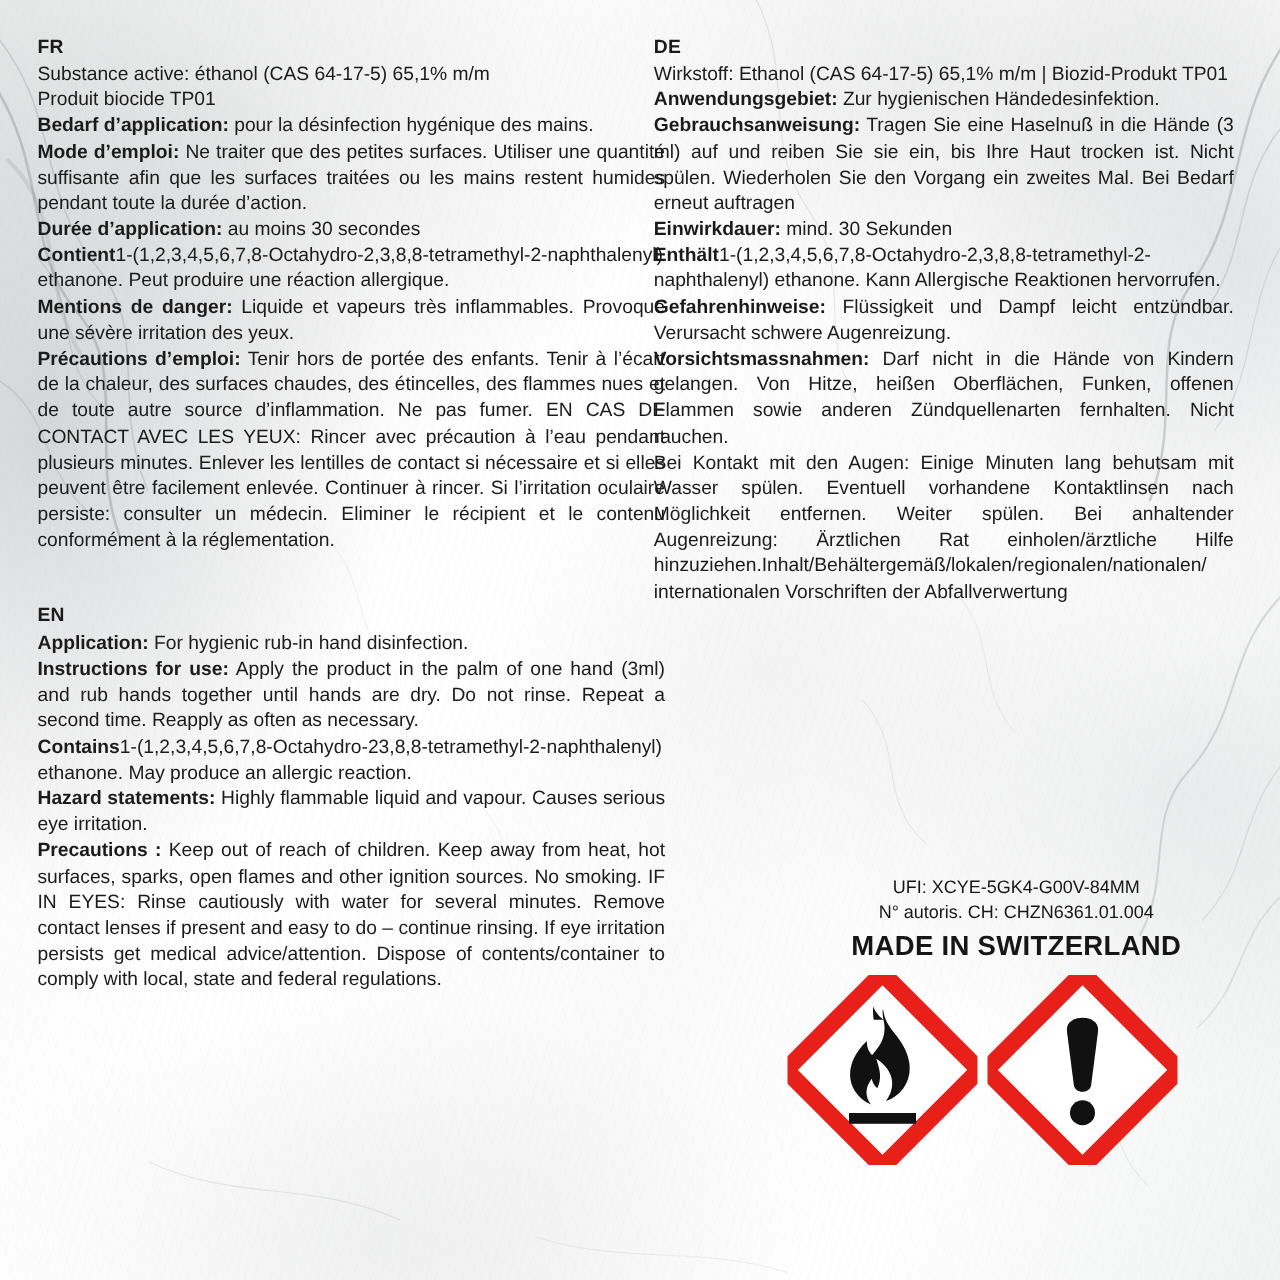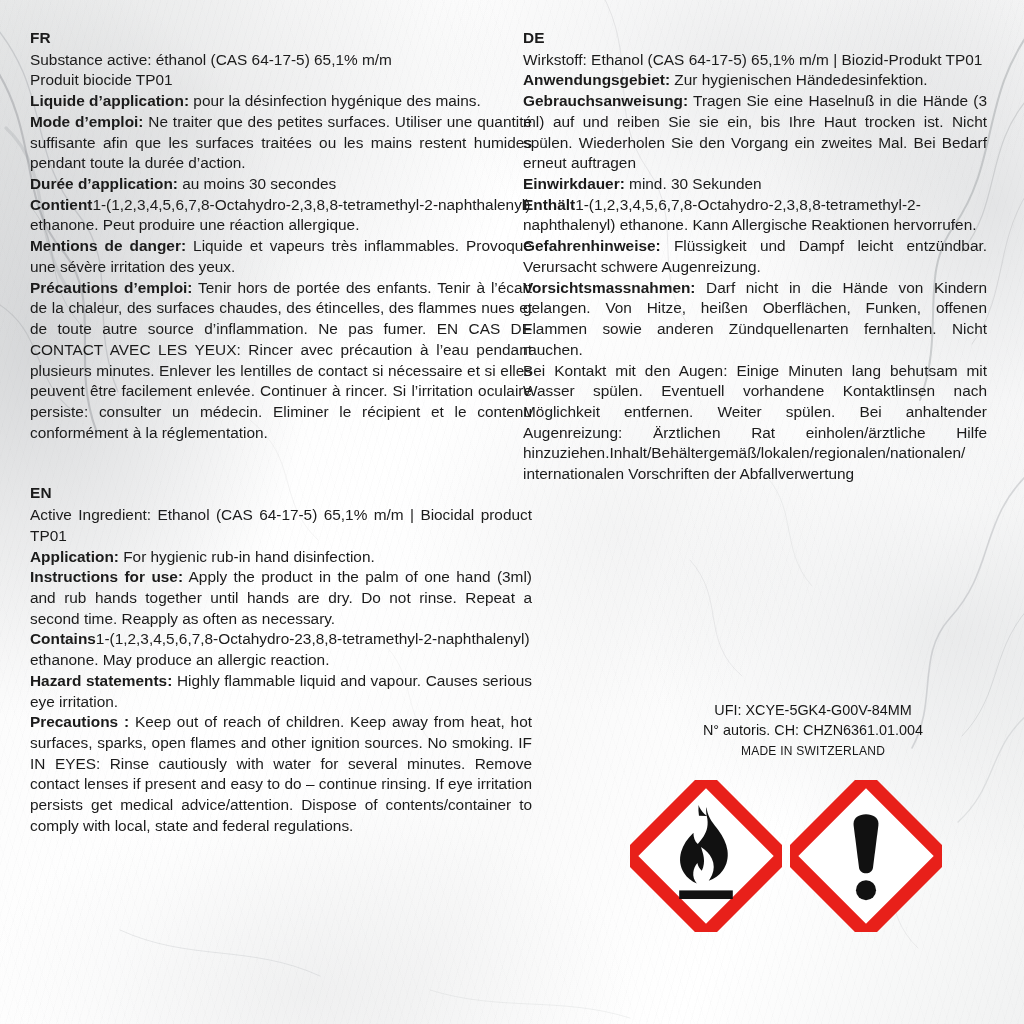--- a/index.html
+++ b/index.html
@@ -82,22 +82,22 @@
     width: 330px;
     color: #161616;
     text-align: center;
   }
   .ufi-line {
     font-size: 14.4px;
     line-height: 1.42;
     white-space: nowrap;
   }
   .made-in {
-    font-size: 12px;
-    font-weight: normal;
+    font-size: 22px;
+    font-weight: bold;
     letter-spacing: 0.25px;
     margin-top: 3px;
     white-space: nowrap;
   }
 
   
   .pictos {
     position: absolute;
     left: 628px;
     top: 780px;
@@ -146,35 +146,34 @@
     </g>
   </svg>
 
   <div class="col col-left">
 
     <div>
       <div class="lang-code">FR</div>
       <div>
           <p class="para last-line-left"><span>Substance active: éthanol (CAS 64-17-5) 65,1% m/m</span></p>
           <p class="para last-line-left"><span>Produit biocide TP01</span></p>
-          <p class="para last-line-left"><span class="lead">Liquide d’application:</span><span> pour la désinfection hygénique des mains.</span></p>
+          <p class="para last-line-left"><span class="lead">Bedarf d’application:</span><span> pour la désinfection hygénique des mains.</span></p>
           <p class="para"><span class="lead">Mode d’emploi:</span><span> Ne traiter que des petites surfaces. Utiliser une quantité suffisante afin que les surfaces traitées ou les mains restent  humides pendant toute la durée d’action.</span></p>
           <p class="para last-line-left"><span class="lead">Durée d’application:</span><span> au moins 30 secondes</span></p>
           <p class="para"><span class="lead">Contient</span><span>1-(1,2,3,4,5,6,7,8-Octahydro-2,3,8,8-tetramethyl-2-naphthalenyl) ethanone. Peut produire une réaction allergique.</span></p>
           <p class="para last-line-left"><span class="lead">Mentions de danger:</span><span> Liquide et vapeurs très inflammables. Provoque une sévère irritation des yeux.</span></p>
           <p class="para last-line-left"><span class="lead">Précautions d’emploi:</span><span> Tenir hors de portée des enfants. Tenir à l’écart de la chaleur, des surfaces chaudes, des étincelles, des flammes nues et de toute autre source d’inflammation. Ne pas fumer. EN CAS DE CONTACT AVEC LES YEUX: Rincer avec précaution à l’eau pendant plusieurs minutes. Enlever les lentilles de contact si nécessaire et si elles peuvent être facilement enlevée. Continuer à rincer. Si l’irritation oculaire persiste: consulter un médecin. Eliminer le récipient et le contenu conformément à la réglementation.</span></p>
         </div>
     </div>
 
     <div class="block-gap"></div>
 
     <div>
       <div class="lang-code">EN</div>
       <div>
-          <p class="para last-line-left"><span>Active Ingredient: Ethanol (CAS 64-17-5) 65,1% m/m | Biocidal product TP01</span></p>
           <p class="para last-line-left"><span class="lead">Application:</span><span> For hygienic rub-in hand disinfection.</span></p>
           <p class="para"><span class="lead">Instructions for use:</span><span> Apply the product in the palm of one hand (3ml) and rub hands together until hands are dry. Do not rinse. Repeat a second time. Reapply as often as necessary.</span></p>
           <p class="para"><span class="lead">Contains</span><span>1-(1,2,3,4,5,6,7,8-Octahydro-23,8,8-tetramethyl-2-naphthalenyl) ethanone. May produce an allergic reaction.</span></p>
           <p class="para last-line-left"><span class="lead">Hazard statements:</span><span> Highly flammable liquid and vapour. Causes serious eye irritation.</span></p>
           <p class="para last-line-left"><span class="lead">Precautions :</span><span> Keep out of reach of children. Keep away from heat, hot surfaces, sparks, open flames and other ignition sources. No smoking. IF IN EYES: Rinse cautiously with water for several minutes. Remove contact lenses if present and easy to do – continue rinsing. If eye irritation persists get medical advice/attention. Dispose of contents/container to comply with local, state and federal regulations.</span></p>
         </div>
     </div>
 
   </div>
 

